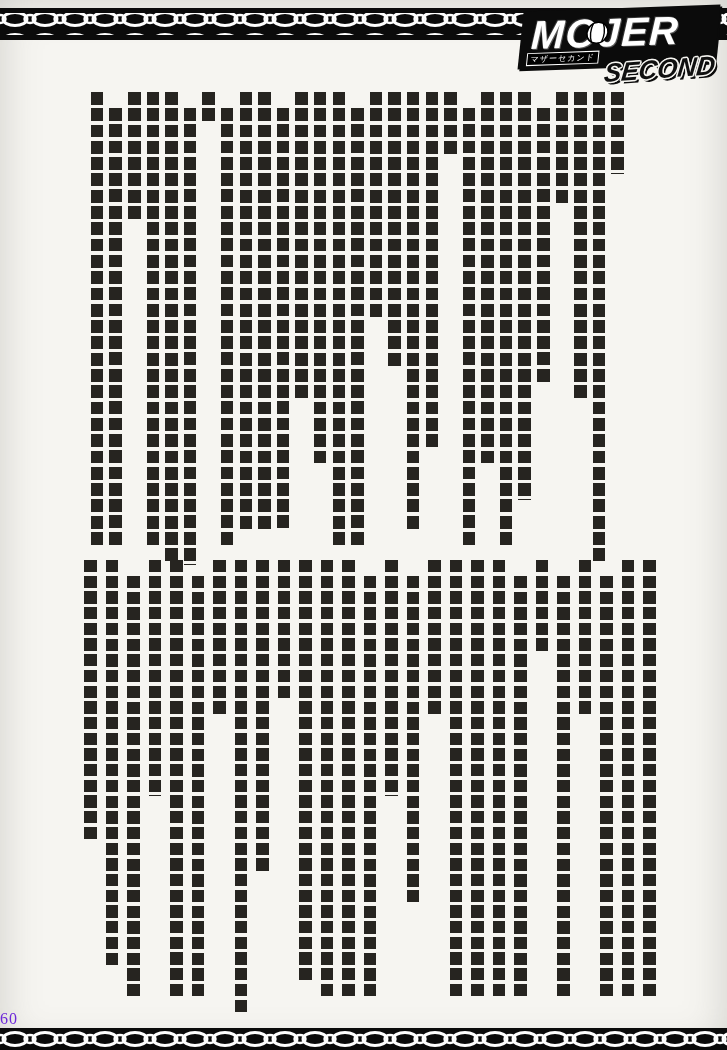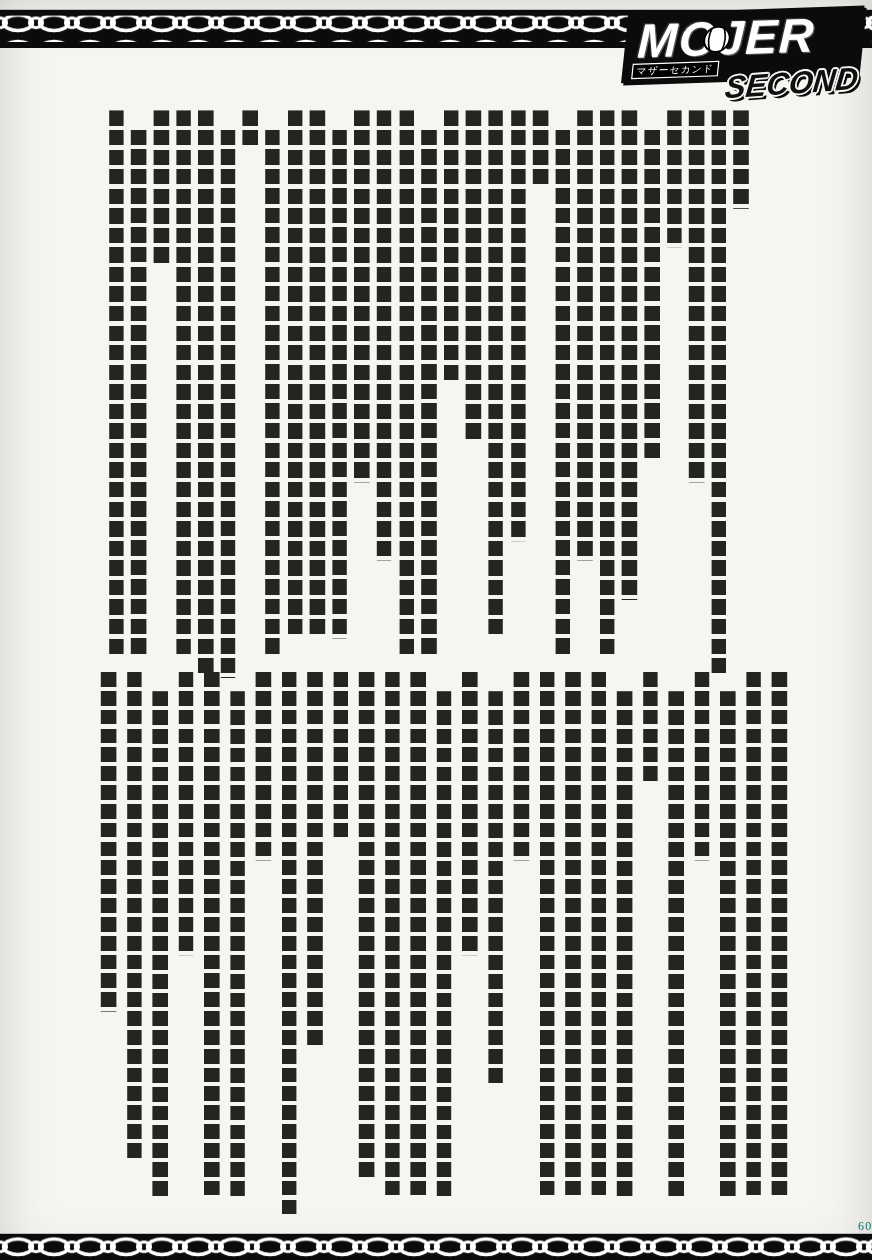--- a/index.html
+++ b/index.html
@@ -52,22 +52,22 @@
   #bottom-block .col{width:21.5px;}
   .colbar{width:12.5px;}
   #top-block .colbar{
     background-image:repeating-linear-gradient(180deg,#262420 0px,#262420 12.8px,rgba(0,0,0,0) 12.8px,rgba(0,0,0,0) 16.3px);
   }
   #bottom-block .colbar{
     background-image:repeating-linear-gradient(180deg,#262420 0px,#262420 12.3px,rgba(0,0,0,0) 12.3px,rgba(0,0,0,0) 15.7px);
   }
   
   .page-number{
-    position:absolute;bottom:22px;left:0;width:100%;text-align:right;
-    font-size:10px;color:#0f766e;letter-spacing:1px;
+    position:absolute;bottom:22px;left:0;width:100%;text-align:left;
+    font-size:16px;color:#6d28d9;letter-spacing:1px;
   }
 </style>
 </head>
 <body>
 
 <div class="page">
 
   <svg width="0" height="0" style="position:absolute" aria-hidden="true">
     <defs>
       <pattern id="chainpat" width="30" height="22" patternUnits="userSpaceOnUse">

